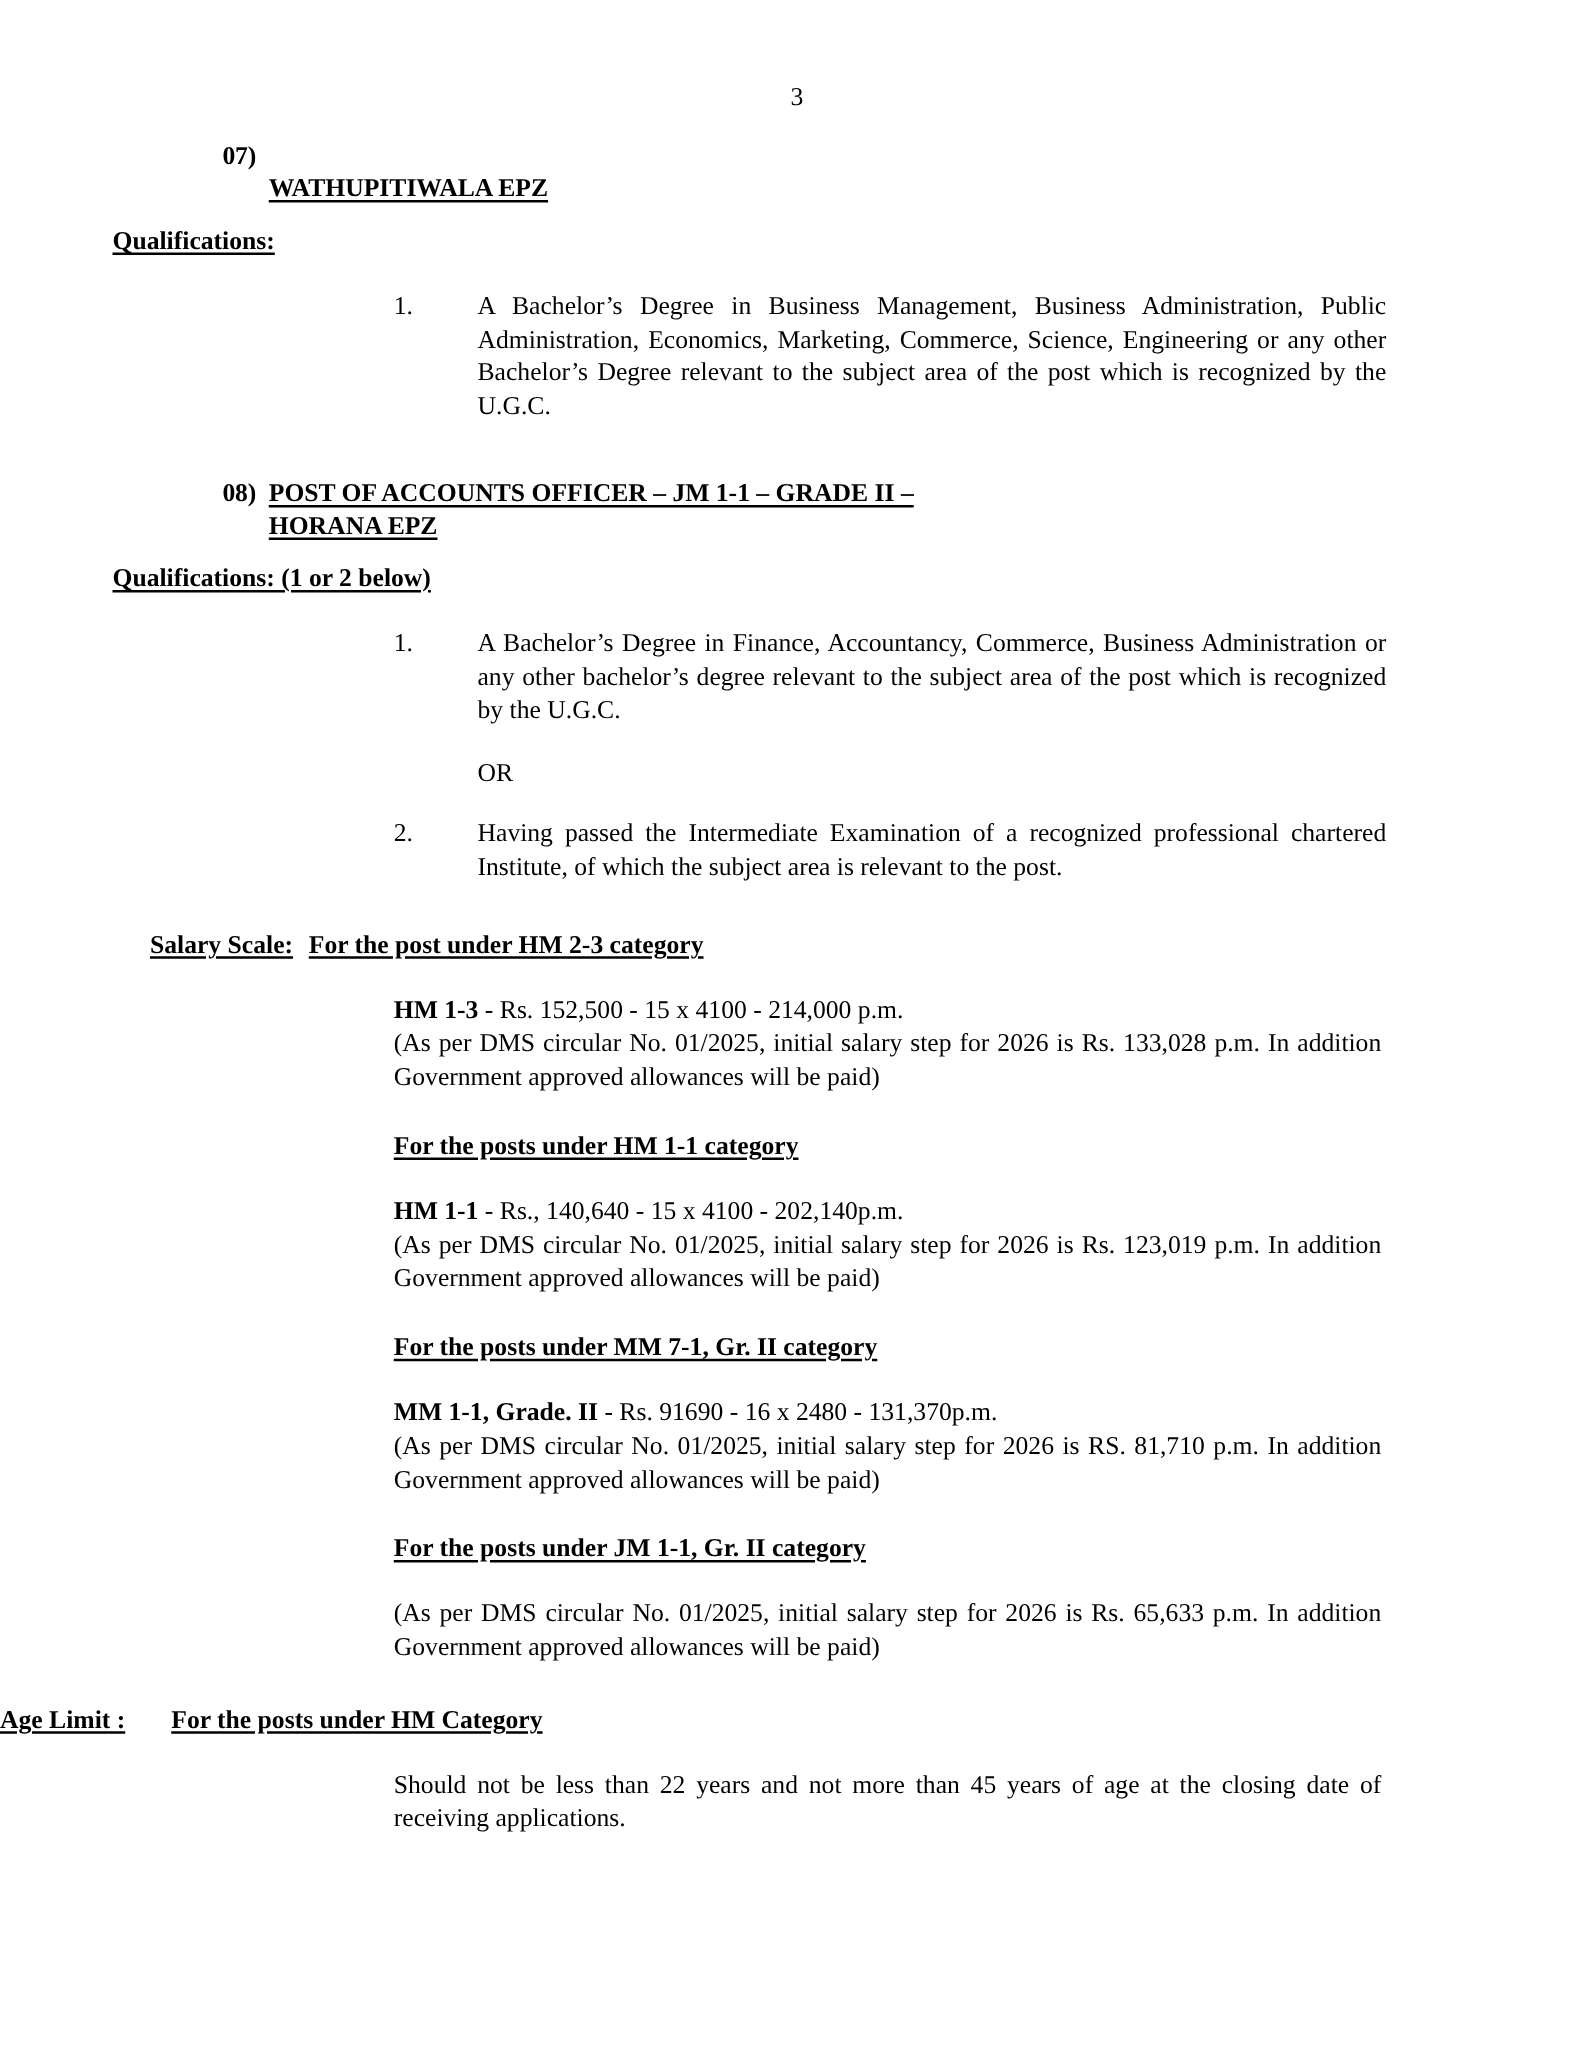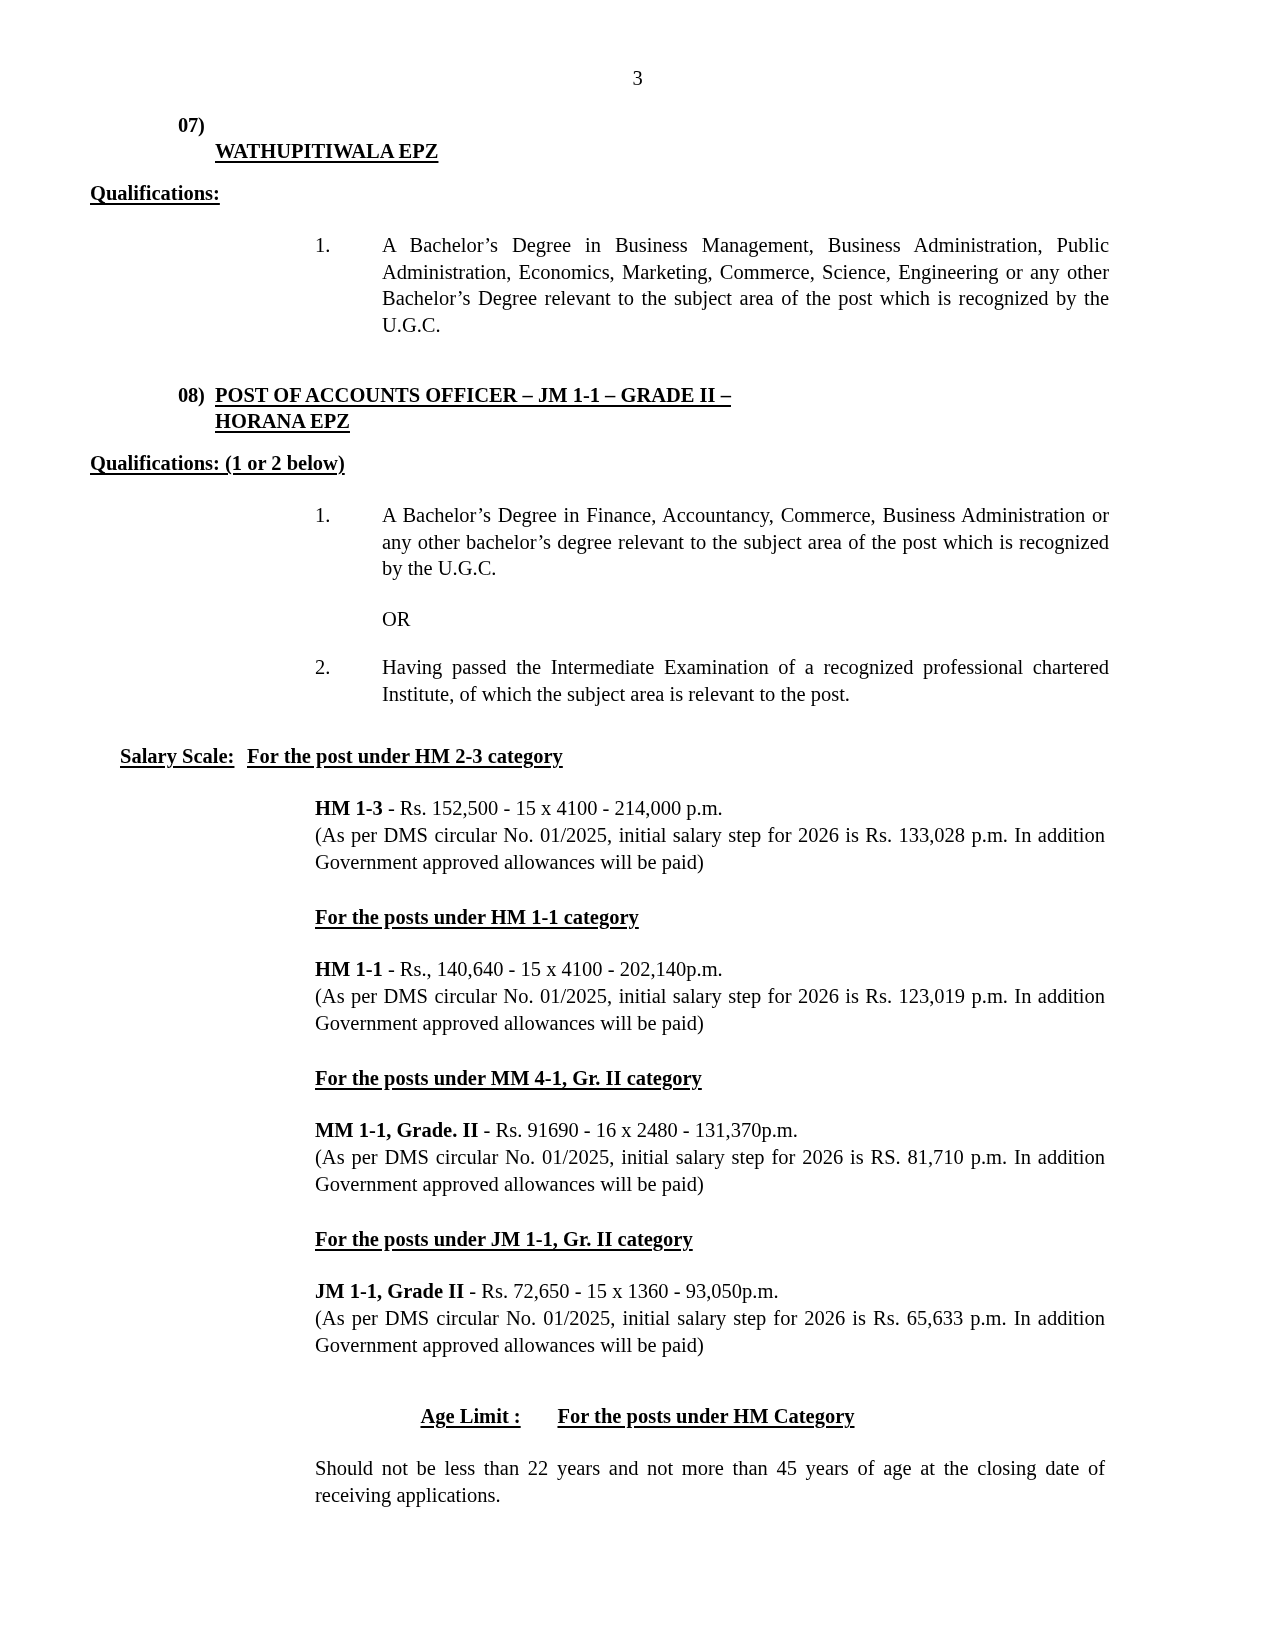--- a/index.html
+++ b/index.html
@@ -153,22 +153,21 @@
   }
   .sub-head span {
     text-decoration: underline;
     text-underline-offset: 2.5px;
   }
 
   
   .age-row {
     display: flex;
     align-items: flex-start;
-    margin-top: 44px;
-    justify-content: center;
+    margin-top: 31px;
   }
   .age-label {
     flex: 0 0 137px;
     width: 137px;
     font-weight: bold;
     font-size: 20.5px;
     line-height: 26px;
   }
   .age-label span,
   .age-sub span {
@@ -262,38 +261,34 @@
     </div>
     <div class="scale-group">
       <div class="scale-amount">
         <b>HM 1-1</b>
         <span>-   Rs., 140,640 - 15 x 4100 - 202,140p.m.</span>
       </div>
       <div class="scale-note">(As per DMS circular No. 01/2025, initial salary step for 2026 is Rs. 123,019 p.m. In addition Government approved allowances will be paid)</div>
     </div>
 
     <div class="sub-head">
-      <span>For the posts under MM 4-1, Gr. II category</span>
+      <span>For the posts under MM 7-1, Gr. II category</span>
     </div>
     <div class="scale-group">
       <div class="scale-amount">
         <b>MM 1-1, Grade. II</b>
         <span>-   Rs. 91690 - 16 x 2480 - 131,370p.m.</span>
       </div>
       <div class="scale-note">(As per DMS circular No. 01/2025, initial salary step for 2026 is RS. 81,710 p.m. In addition Government approved allowances will be paid)</div>
     </div>
 
     <div class="sub-head">
       <span>For the posts under JM 1-1, Gr. II category</span>
     </div>
     <div class="scale-group">
-      <div class="scale-amount">
-        <b>JM 1-1, Grade II</b>
-        <span>-   Rs. 72,650 - 15 x 1360 - 93,050p.m.</span>
-      </div>
       <div class="scale-note">(As per DMS circular No. 01/2025, initial salary step for 2026 is Rs. 65,633 p.m. In addition Government approved allowances will be paid)</div>
     </div>
 
     <div class="age-row">
       <div class="age-label">
         <span>Age Limit :</span>
       </div>
       <div class="age-sub">
         <span>For the posts under HM Category</span>
       </div>

